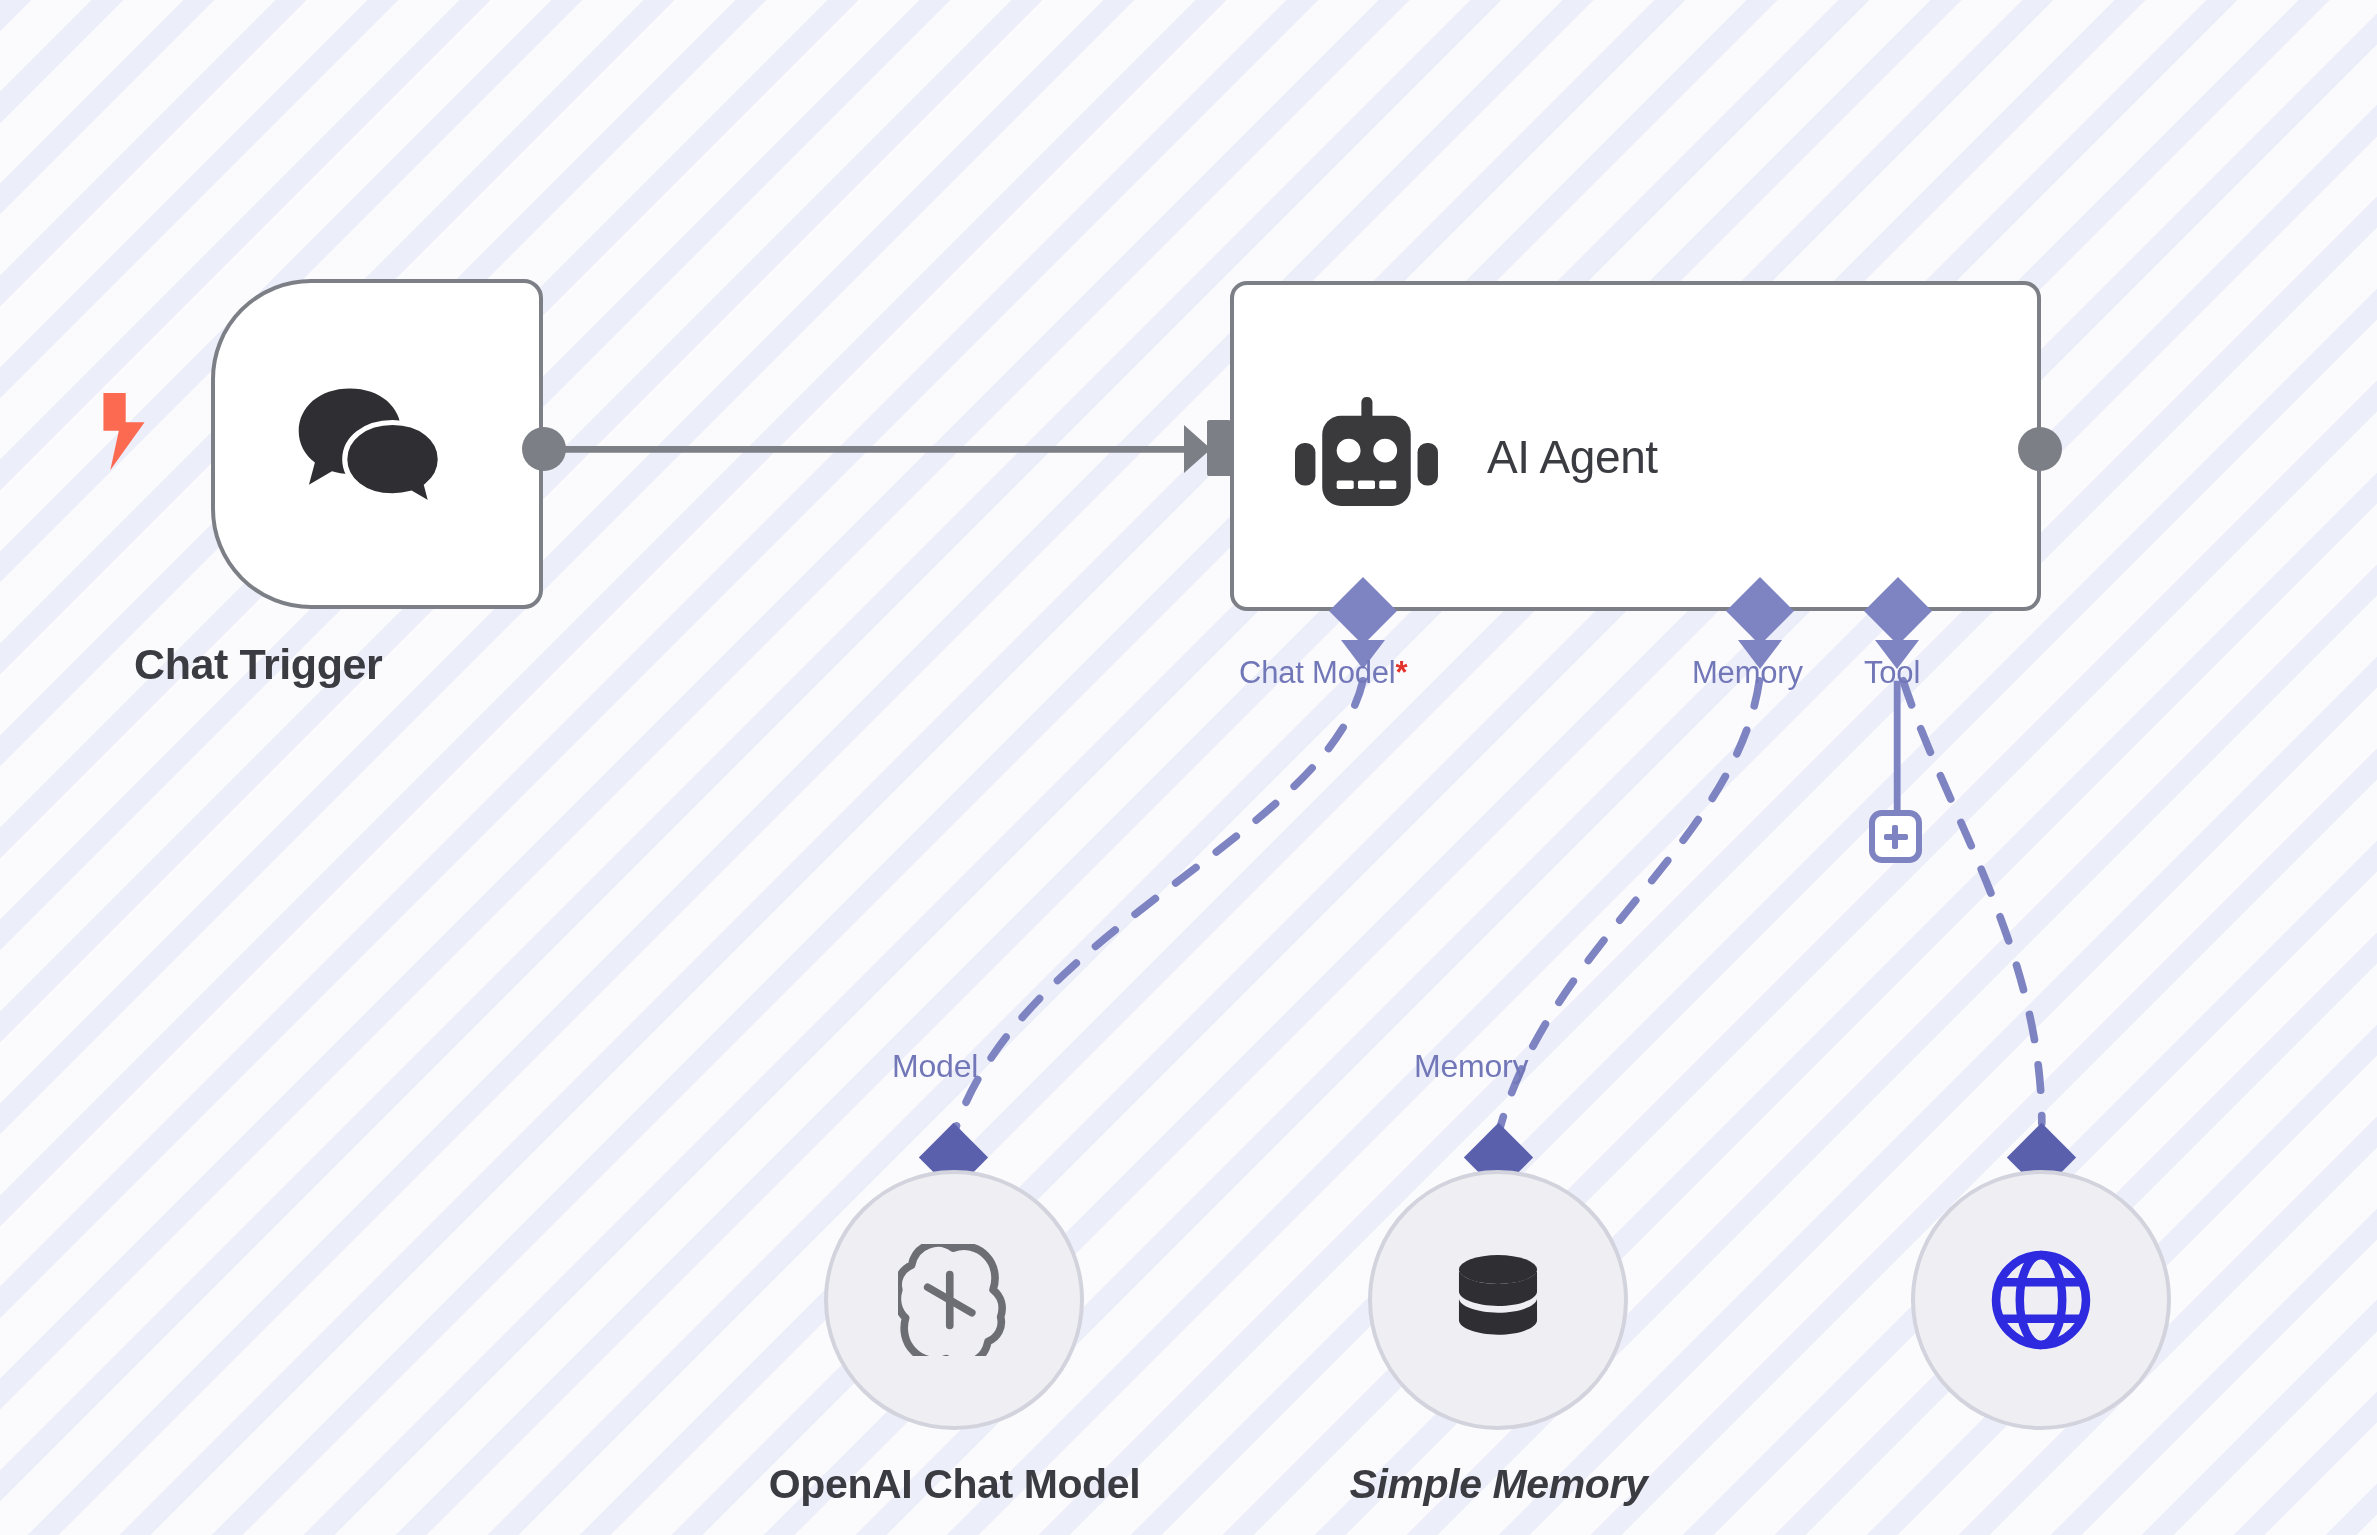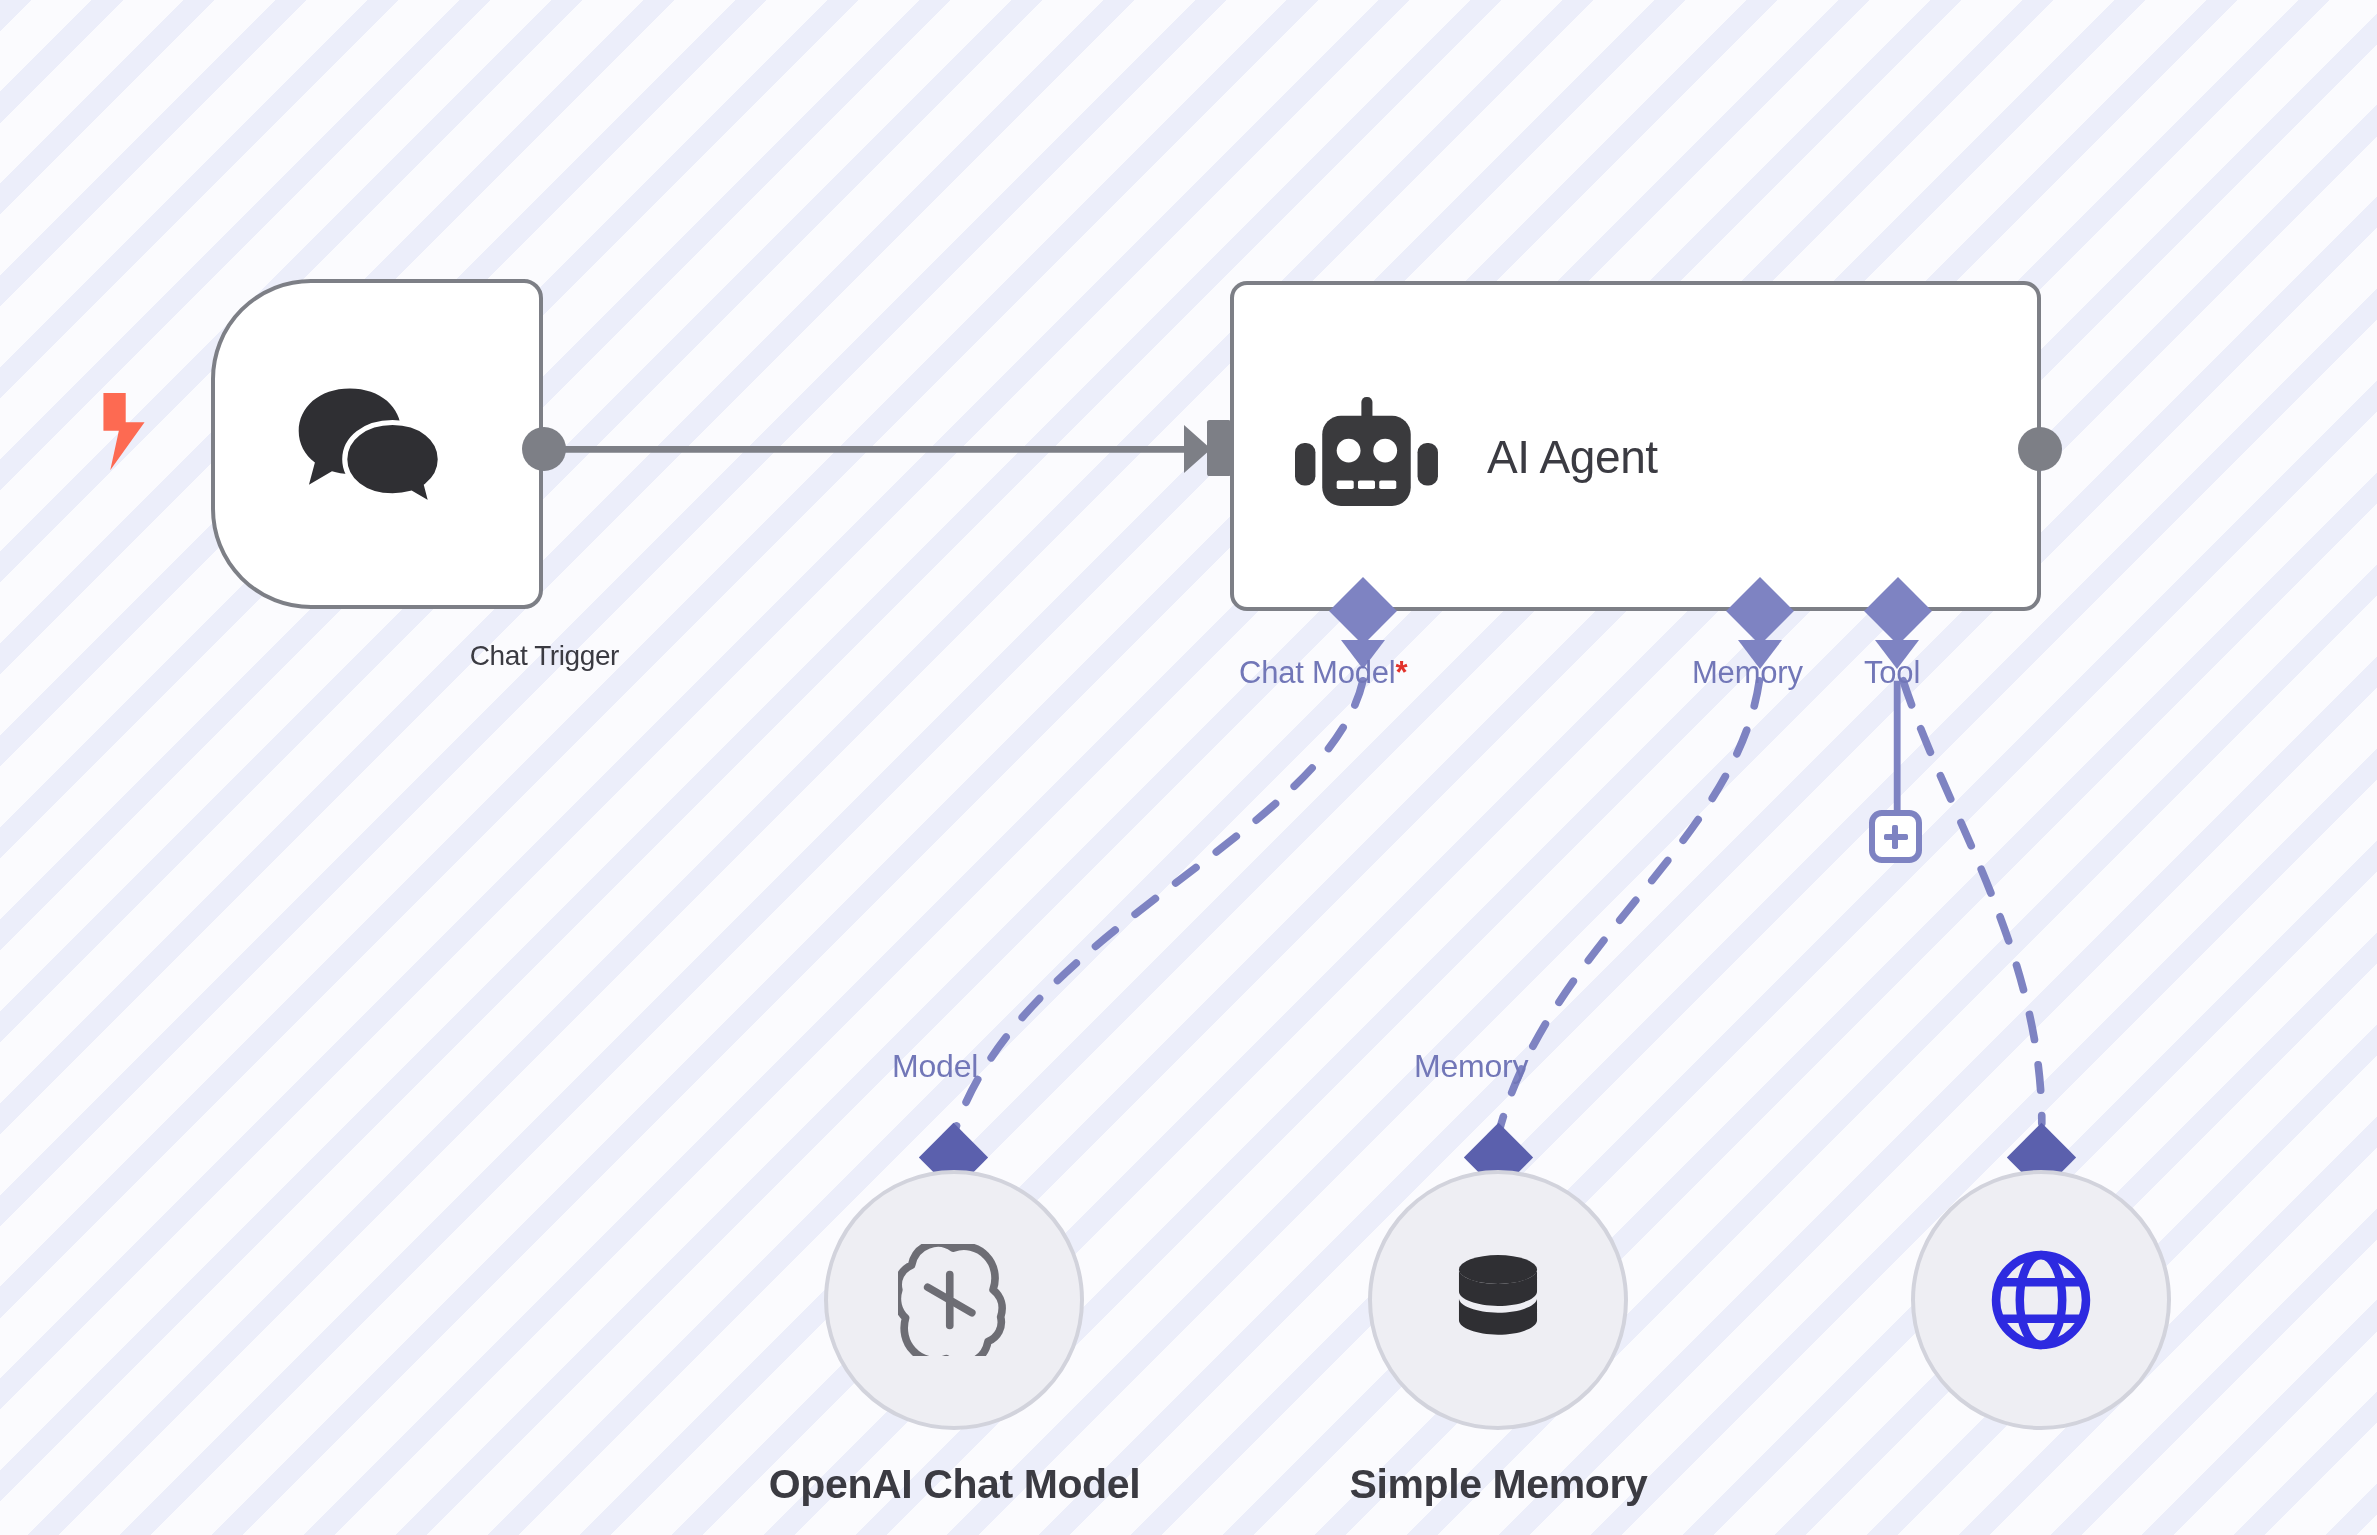--- a/index.html
+++ b/index.html
@@ -73,23 +73,23 @@
     height: 44px;
     border-radius: 50%;
     background: #7d7f86;
   }
 
   .trigger-label {
     position: absolute;
     left: 134px;
     top: 640px;
     width: 485px;
-    text-align: right;
-    font-size: 28px;
-    font-weight: normal;
+    text-align: left;
+    font-size: 43px;
+    font-weight: bold;
     color: #3b3b42;
     letter-spacing: -0.4px;
     white-space: nowrap;
   }
 
   
   .agent-node {
     position: absolute;
     left: 1230px;
     top: 281px;
@@ -352,21 +352,21 @@
     <div class="sub-icon" style="left:70px; top:70px;">
       <svg viewBox="0 0 132 132" xmlns="http://www.w3.org/2000/svg">
         <ellipse cx="66" cy="30" rx="46" ry="17" fill="#2f2f33"></ellipse>
         <path d="M20 30 L20 56 C20 65 41 73 66 73 C91 73 112 65 112 56 L112 30
                  C112 39 91 47 66 47 C41 47 20 39 20 30 Z" fill="#2f2f33"></path>
         <path d="M20 64 L20 90 C20 99 41 107 66 107 C91 107 112 99 112 90 L112 64
                  C112 73 91 81 66 81 C41 81 20 73 20 64 Z" fill="#2f2f33"></path>
       </svg>
     </div>
   </div>
-  <div class="sub-label" style="left:1243px; top:1461px; width:511px;">Simple Memory</div>
+  <div class="sub-label" style="left:1243px; top:1461px; width:511px;font-style:italic;">Simple Memory</div>
 
   <div class="sub-diamond" style="left:2017px; top:1133px;"></div>
   <div class="sub-node" style="left:1911px; top:1170px;">
     <div class="sub-icon" style="left:70px; top:70px;">
       <svg viewBox="0 0 132 132" xmlns="http://www.w3.org/2000/svg">
         <circle cx="66" cy="66" r="53" fill="none" stroke="#2d2ae0" stroke-width="10"></circle>
         <ellipse cx="66" cy="66" rx="25" ry="53" fill="none" stroke="#2d2ae0" stroke-width="10"></ellipse>
         <line x1="15" y1="45" x2="117" y2="45" stroke="#2d2ae0" stroke-width="10"></line>
         <line x1="15" y1="88" x2="117" y2="88" stroke="#2d2ae0" stroke-width="10"></line>
       </svg>

